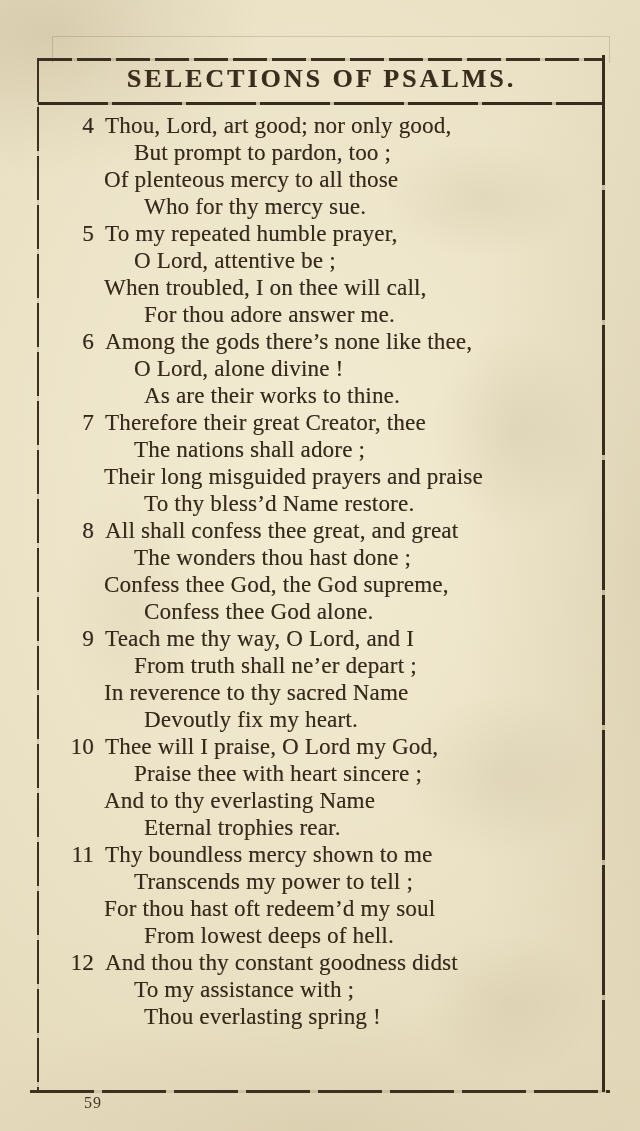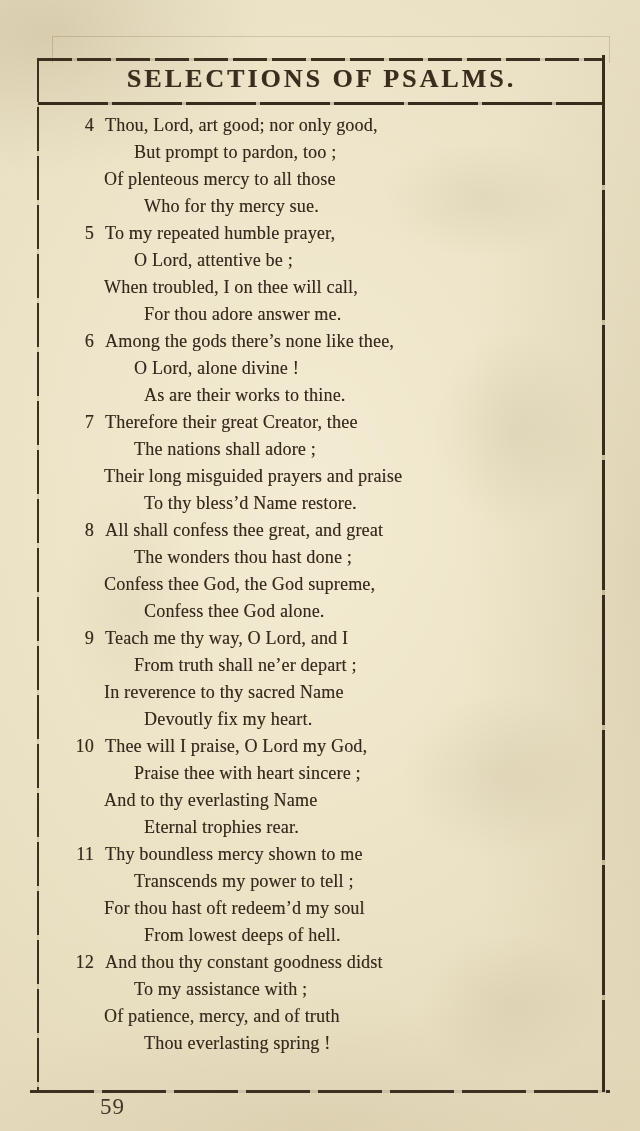--- a/index.html
+++ b/index.html
@@ -70,42 +70,42 @@
     color: #3a2d1d;
     text-shadow: 0.4px 0.4px 0 rgba(58,45,29,0.45);
   }
 
   
   .verse-area {
     position: absolute;
     left: 56px; top: 112px; width: 542px;
   }
   .line {
-    font-size: 18px;
+    font-size: 23px;
     line-height: 27px;
     white-space: nowrap;
     letter-spacing: 0.2px;
     text-shadow: 0.35px 0.35px 0 rgba(53,41,27,0.4);
   }
   .vnum {
     display: inline-block;
     width: 38px;
     text-align: right;
     margin-right: 11px;
   }
   .l1 { margin-left: 0; }
   .l2 { margin-left: 78px; }
   .l3 { margin-left: 48px; }
   .l4 { margin-left: 88px; }
 
   
   .page-number {
     position: absolute;
-    left: 100px; top: 1094px;
-    font-size: 23px;
+    left: 84px; top: 1094px;
+    font-size: 16px;
     color: #43372a;
     letter-spacing: 1px;
   }
 
   
   .bleed {
     position: absolute;
     pointer-events: none;
     border-radius: 50%;
   }
@@ -182,18 +182,17 @@
     </div>
     <div class="verse">
       <div class="line l1"><span class="vnum">11</span><span>Thy boundless mercy shown to me</span></div>
       <div class="line l2">Transcends my power to tell ;</div>
       <div class="line l3">For thou hast oft redeem’d my soul</div>
       <div class="line l4">From lowest deeps of hell.</div>
     </div>
     <div class="verse">
       <div class="line l1"><span class="vnum">12</span><span>And thou thy constant goodness didst</span></div>
       <div class="line l2">To my assistance with ;</div>
-      <div class="line l3">Of patience, mercy, and of truth</div>
       <div class="line l4">Thou everlasting spring !</div>
     </div>
   </div>
 
 <div class="page-number">59</div>
 
 </body></html>

